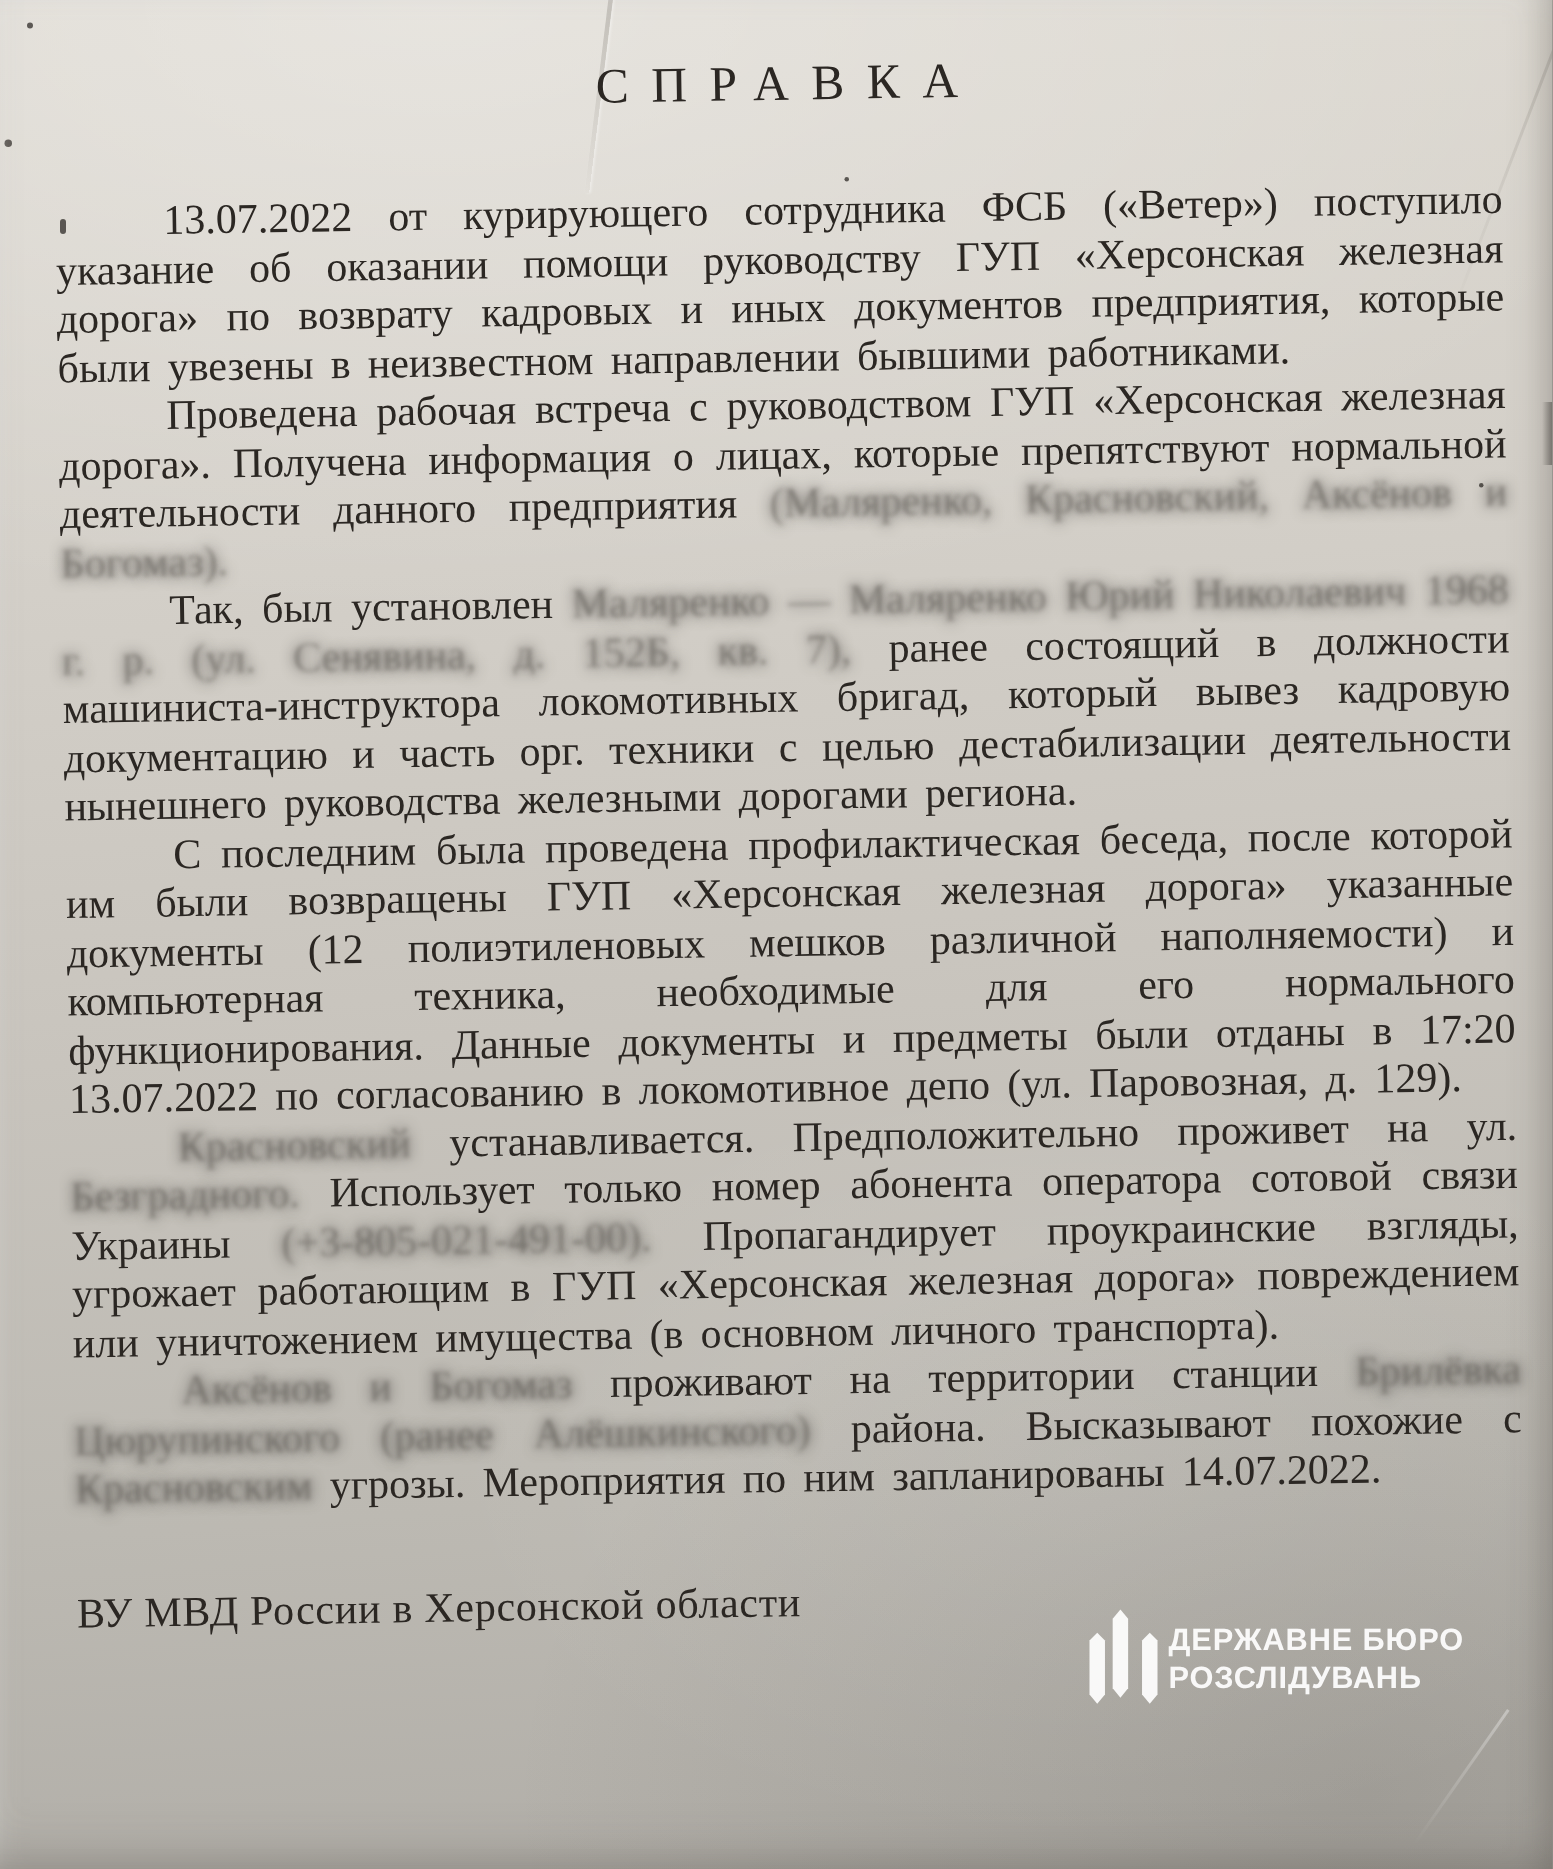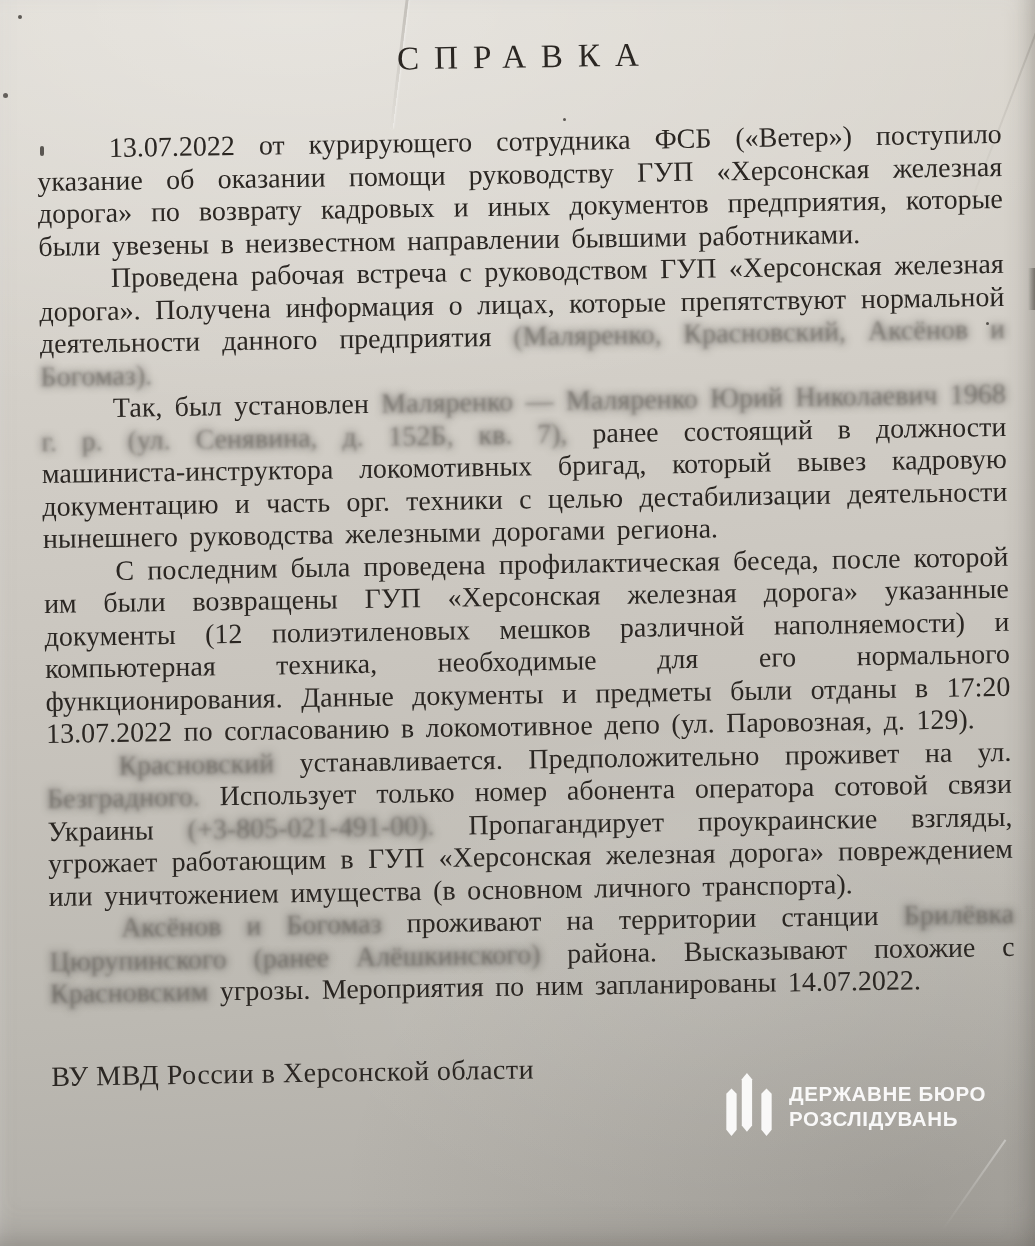--- a/index.html
+++ b/index.html
@@ -74,21 +74,21 @@
   }
   .doc-footer {
     margin-top: 50px;
     font-size: 28px;
     letter-spacing: 0.5px;
   }
 
   
   .watermark {
     position: absolute; left: 726px; top: 1072px;
-    display: flex; align-items: center; gap: 17px;
+    display: flex; align-items: center; gap: 7px;
     color: #ffffff; opacity: 0.93;
     font-family: "Liberation Sans", sans-serif;
   }
   .wm-icon { width: 46px; height: 68px; }
   .wm-text { font-size: 20.5px; font-weight: 700; line-height: 25px; letter-spacing: 0.6px; }
 </style>
 </head>
 <body>
 
 <div class="photo">

